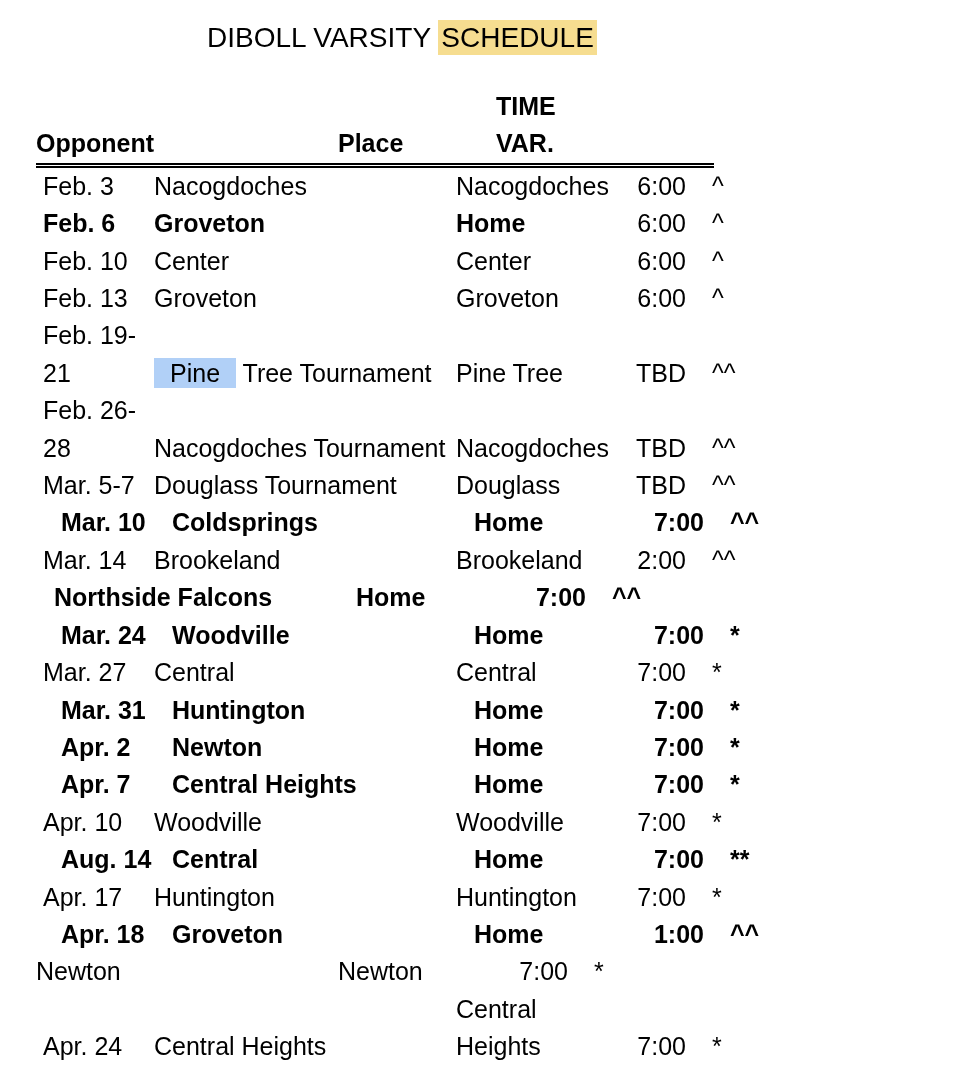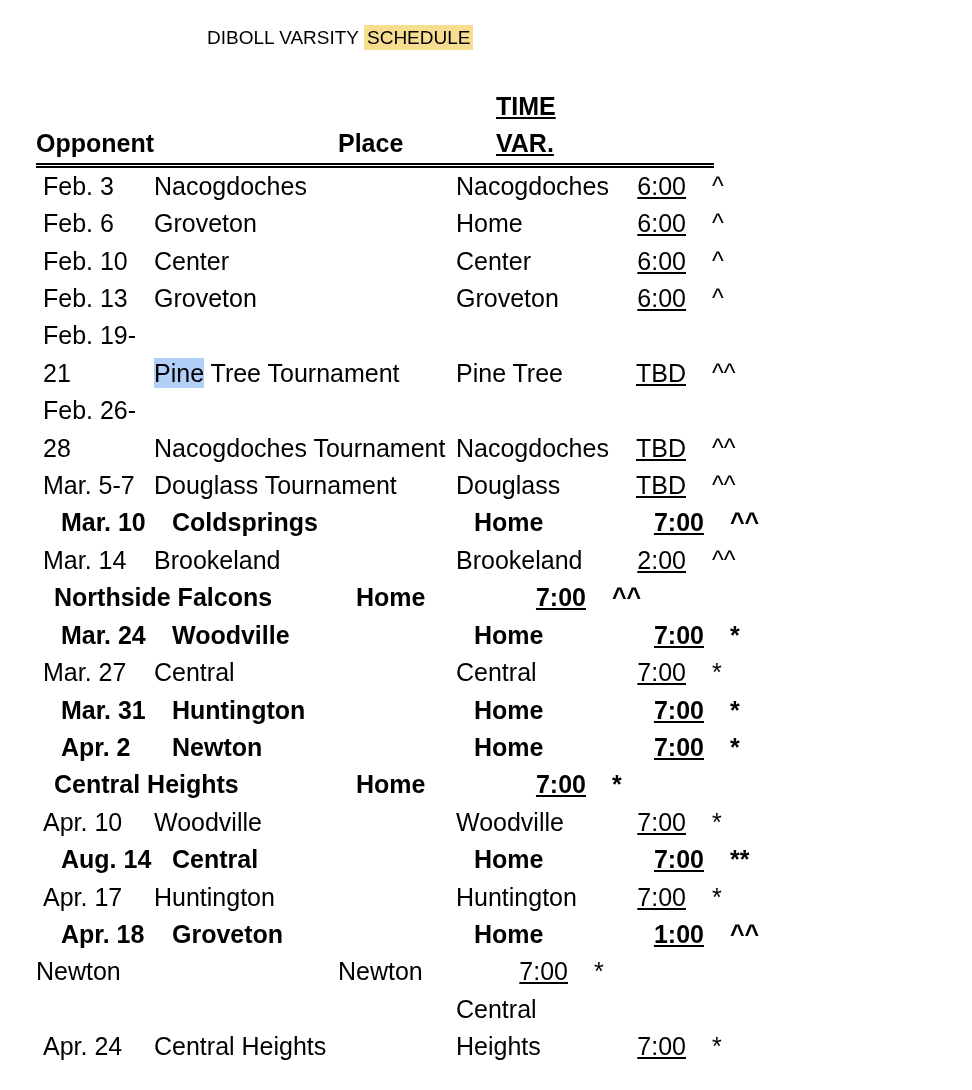--- a/index.html
+++ b/index.html
@@ -4,38 +4,38 @@
 <style>
   html,body{margin:0;padding:0;}
   body{
     width:972px;height:1090px;background:#ffffff;color:#000;
     font-family:"Liberation Sans",sans-serif;
     overflow:hidden;position:relative;
   }
   .page{position:absolute;inset:0;}
   .title{
     position:absolute;left:207px;top:19px;
-    font-size:19px;line-height:37.4px;white-space:nowrap;
+    font-size:28px;line-height:37.4px;white-space:nowrap;
   }
   .hl-yellow{background:var(--hl-yellow,#f6dd90);padding:2px 3px;}
-  .hl-blue{background:var(--hl-blue,#b1d0f7);padding:1px 0;}
+  .hl-blue{background:var(--hl-blue,#b1d0f7);padding:1px 16px;}
   .schedule-table{
     position:absolute;left:36px;top:88px;width:678px;
     font-size:25px;
   }
   .row{display:flex;align-items:flex-end;line-height:37.4px;}
   .c1{width:118px;padding-left:7px;box-sizing:border-box;flex:0 0 auto;}
   .c2{width:302px;flex:0 0 auto;}
   .c3{width:158px;flex:0 0 auto;}
-  .c4{width:72px;flex:0 0 auto;text-align:right;text-decoration:underline;}
+  .c4{width:72px;flex:0 0 auto;text-align:right;}
   .c5{margin-left:26px;flex:0 0 auto;}
   .header{font-weight:bold;border-bottom:5px double #000;}
   .header .c4{text-align:left;}
   .b-all{font-weight:bold;margin-left:18px;}
-  .b-text .c1,.b-text .c2,.b-text .c3{font-weight:normal;}
+  .b-text .c1,.b-text .c2,.b-text .c3{font-weight:bold;}
 </style>
 </head>
 <body>
 
 <div class="page">
 
   <div class="title">
     <span>DIBOLL VARSITY </span><span class="hl-yellow">SCHEDULE</span>
   </div>
 
@@ -138,20 +138,21 @@
           <div class="c5">*</div>
         </div>
         <div class="row trow b-all">
           <div class="c1">Apr. 2</div>
           <div class="c2">Newton</div>
           <div class="c3">Home</div>
           <div class="c4">7:00</div>
           <div class="c5">*</div>
         </div>
         <div class="row trow b-all">
+          <div class="c1">Apr. 7</div>
           <div class="c2">Central Heights</div>
           <div class="c3">Home</div>
           <div class="c4">7:00</div>
           <div class="c5">*</div>
         </div>
         <div class="row trow">
           <div class="c1">Apr. 10</div>
           <div class="c2">Woodville</div>
           <div class="c3">Woodville</div>
           <div class="c4">7:00</div>

